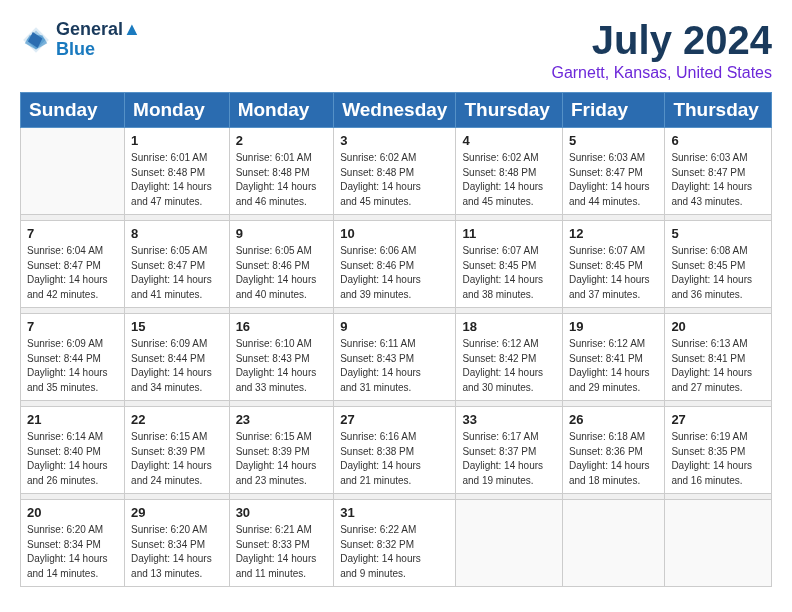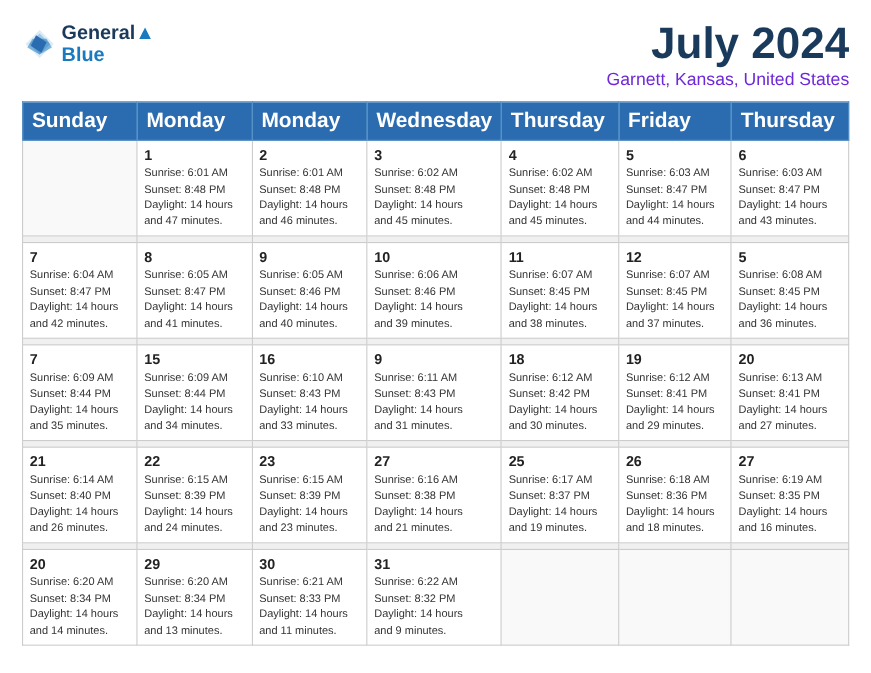--- a/index.html
+++ b/index.html
@@ -254,21 +254,21 @@
         </td>
         <td>
           <div class="day-number">23</div>
           <div class="day-info">Sunrise: 6:15 AM<br>Sunset: 8:39 PM<br>Daylight: 14 hours<br>and 23 minutes.</div>
         </td>
         <td>
           <div class="day-number">27</div>
           <div class="day-info">Sunrise: 6:16 AM<br>Sunset: 8:38 PM<br>Daylight: 14 hours<br>and 21 minutes.</div>
         </td>
         <td>
-          <div class="day-number">25</div>
+          <div class="day-number">33</div>
           <div class="day-info">Sunrise: 6:17 AM<br>Sunset: 8:37 PM<br>Daylight: 14 hours<br>and 19 minutes.</div>
         </td>
         <td>
           <div class="day-number">26</div>
           <div class="day-info">Sunrise: 6:18 AM<br>Sunset: 8:36 PM<br>Daylight: 14 hours<br>and 18 minutes.</div>
         </td>
         <td>
           <div class="day-number">27</div>
           <div class="day-info">Sunrise: 6:19 AM<br>Sunset: 8:35 PM<br>Daylight: 14 hours<br>and 16 minutes.</div>
         </td>

